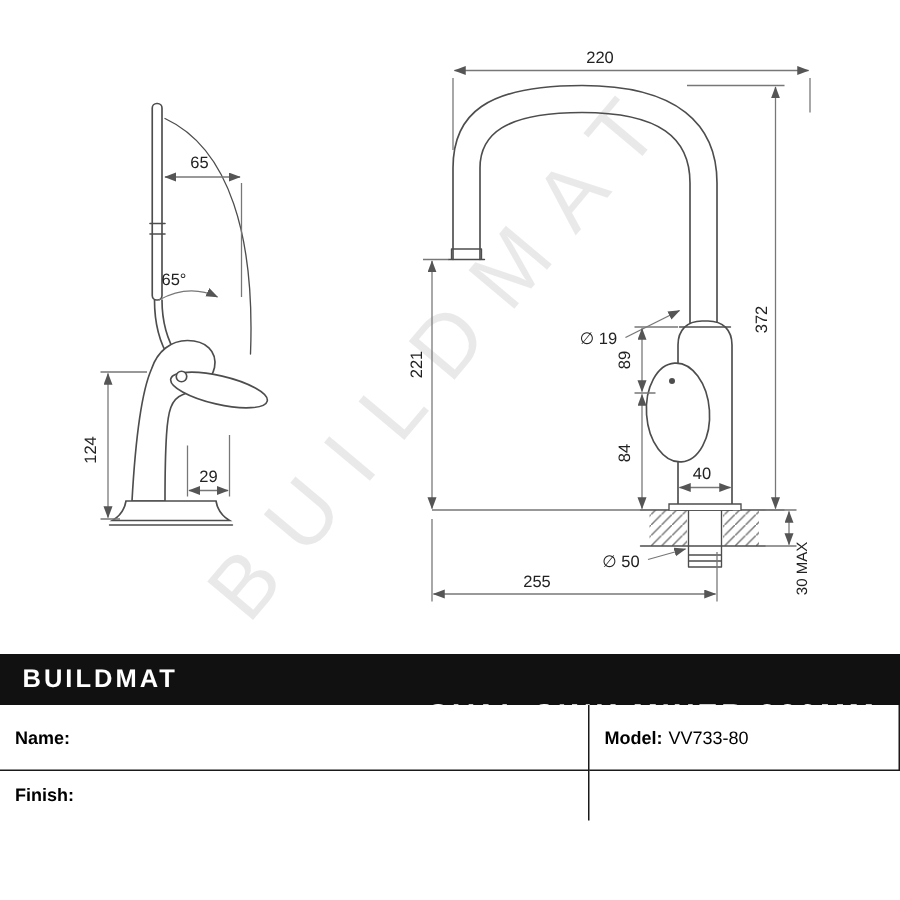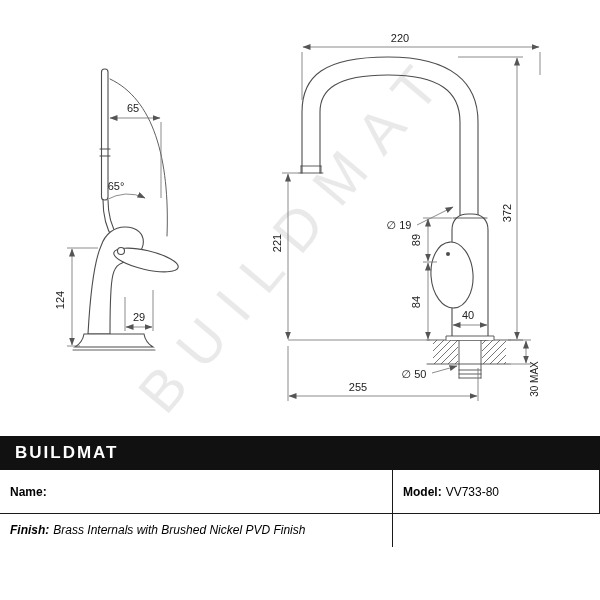--- a/index.html
+++ b/index.html
@@ -24,21 +24,21 @@
     grid-template-rows:44px 33px 53px;
     box-sizing:border-box;background:#fff;color:#000;
   }
   .cell{
     display:flex;align-items:center;box-sizing:border-box;
     font-size:12px;line-height:14px;white-space:nowrap;overflow:hidden;
   }
   .cell.c-left{padding-left:10px;border-right:1px solid #1a1a1a;}
   .cell.c-right{padding-left:12px;}
   .cell.rb{border-bottom:1px solid #1a1a1a;}
-  .cell.row3{align-items:flex-start;padding-top:9px;font-style:italic;}
+  .cell.row3{align-items:flex-start;padding-top:9px;}
   .cell .lbl{font-weight:bold;margin-right:4px;}
 </style>
 </head>
 <body>
 
 <div class="screen">
 
   <div class="drawing-area">
     <svg width="600" height="436" viewBox="0 0 600 436">
       <defs>
@@ -152,17 +152,16 @@
       <span class="lbl">Name:</span>
     </div>
 
     <div class="cell c-left rb">
       <span class="lbl">Model:</span>
       <span>VV733-80</span>
     </div>
 
     <div class="cell c-left row3">
       <span class="lbl">Finish:</span>
-      <span>Brass Internals with Brushed Nickel PVD Finish</span>
     </div>
   </div>
 
 </div>
 
 </body></html>

